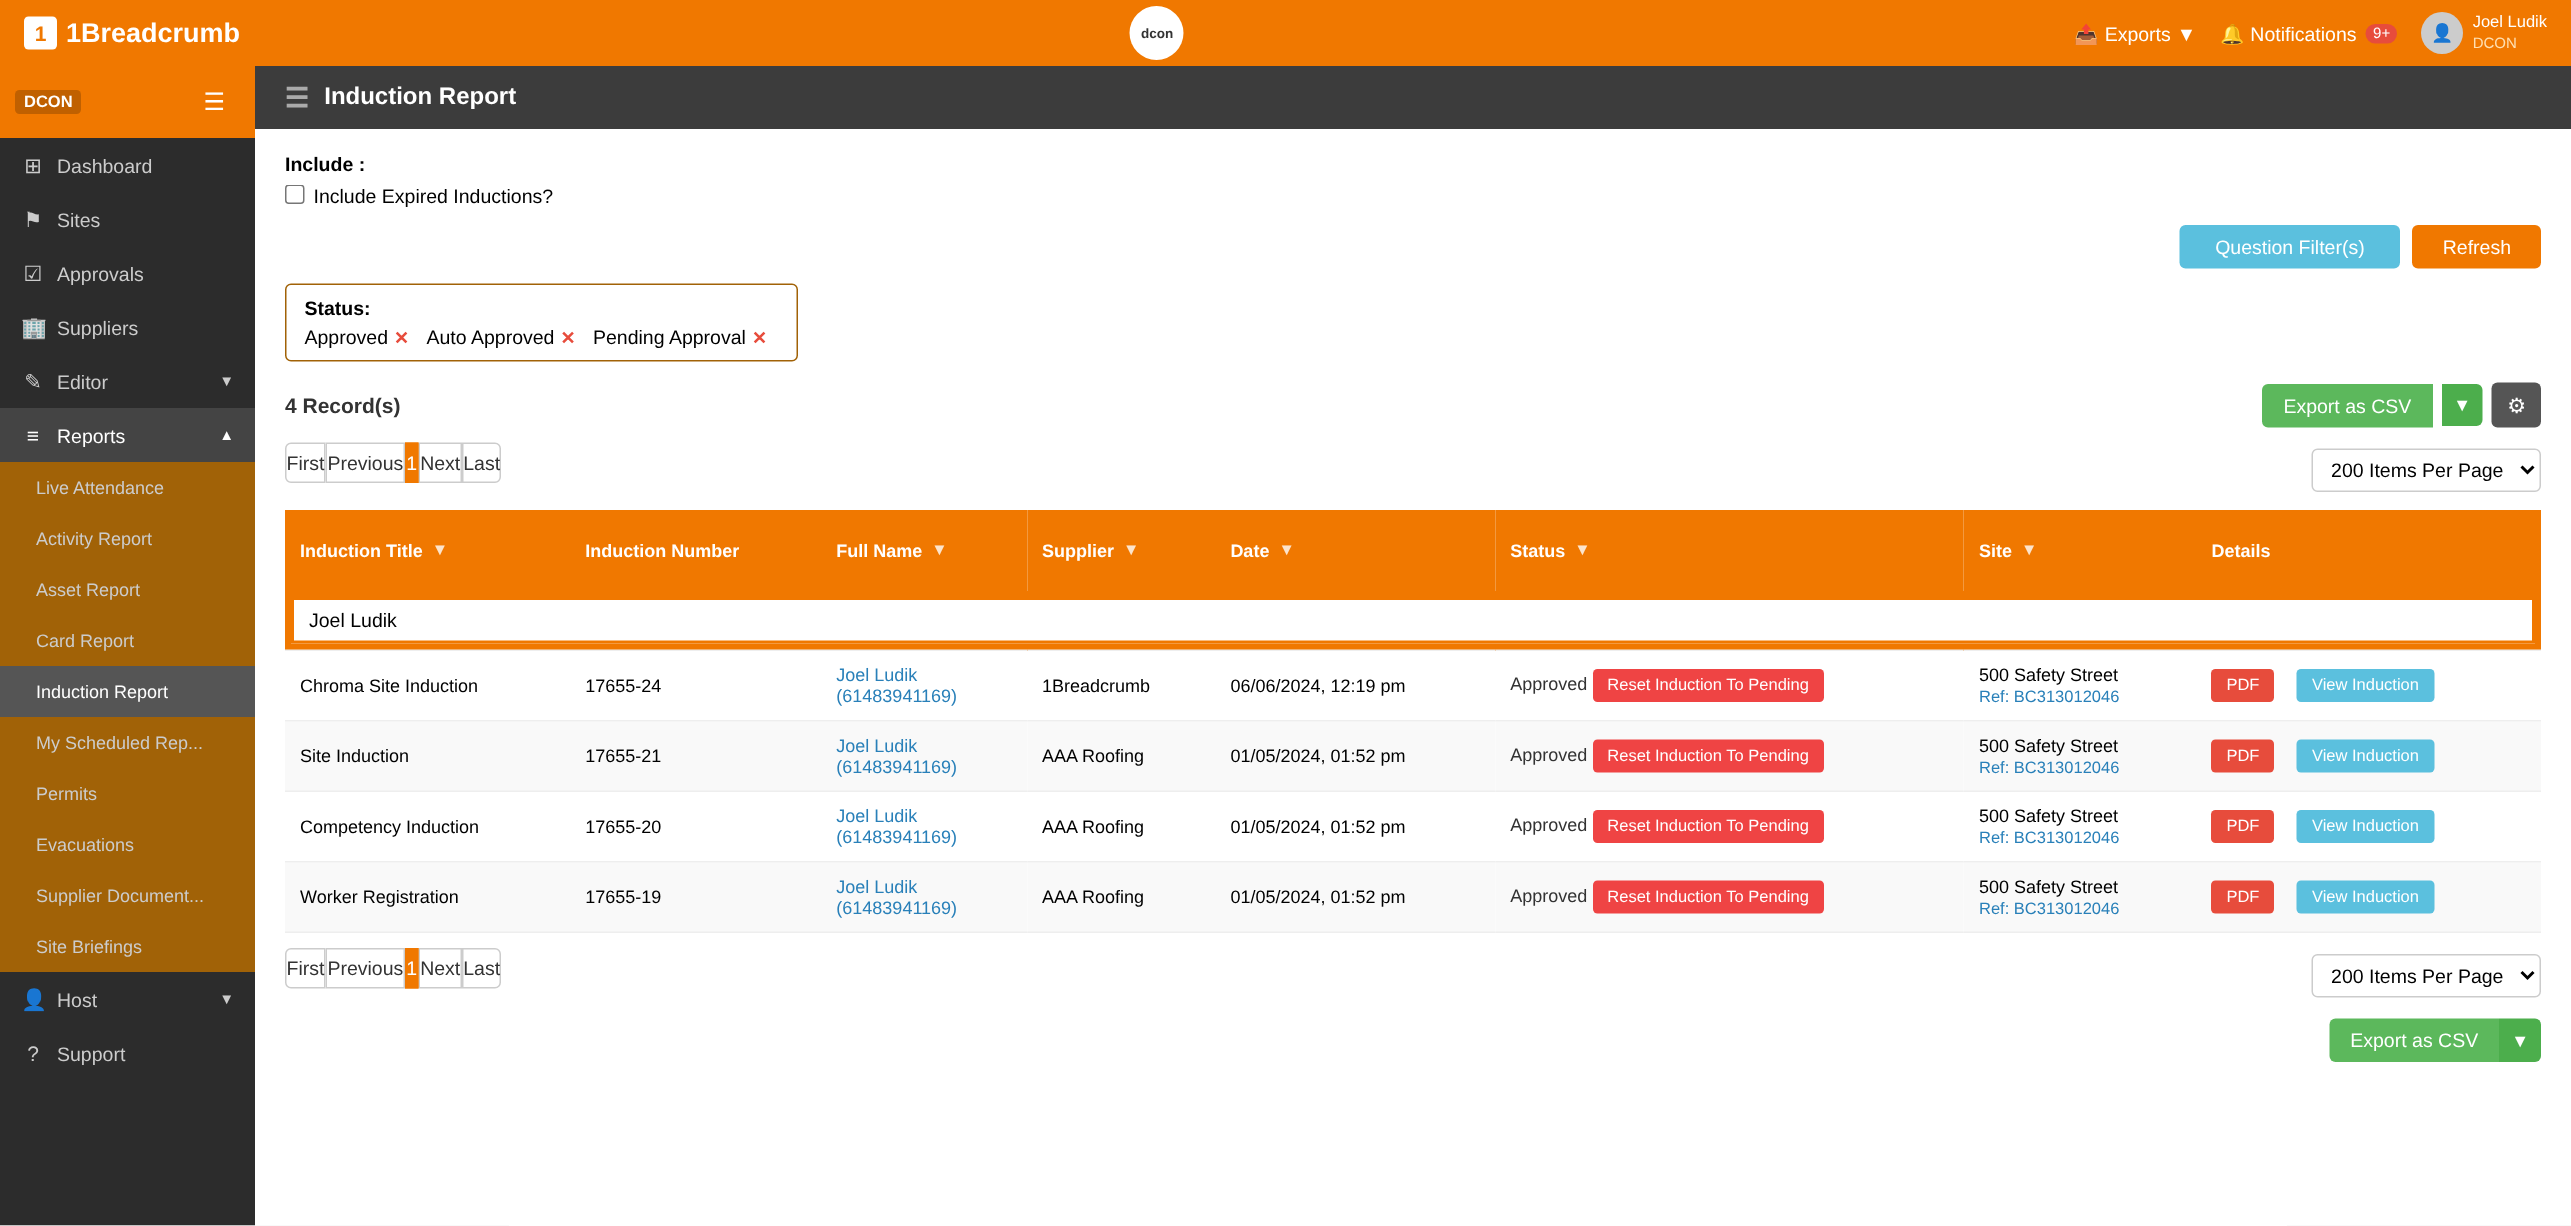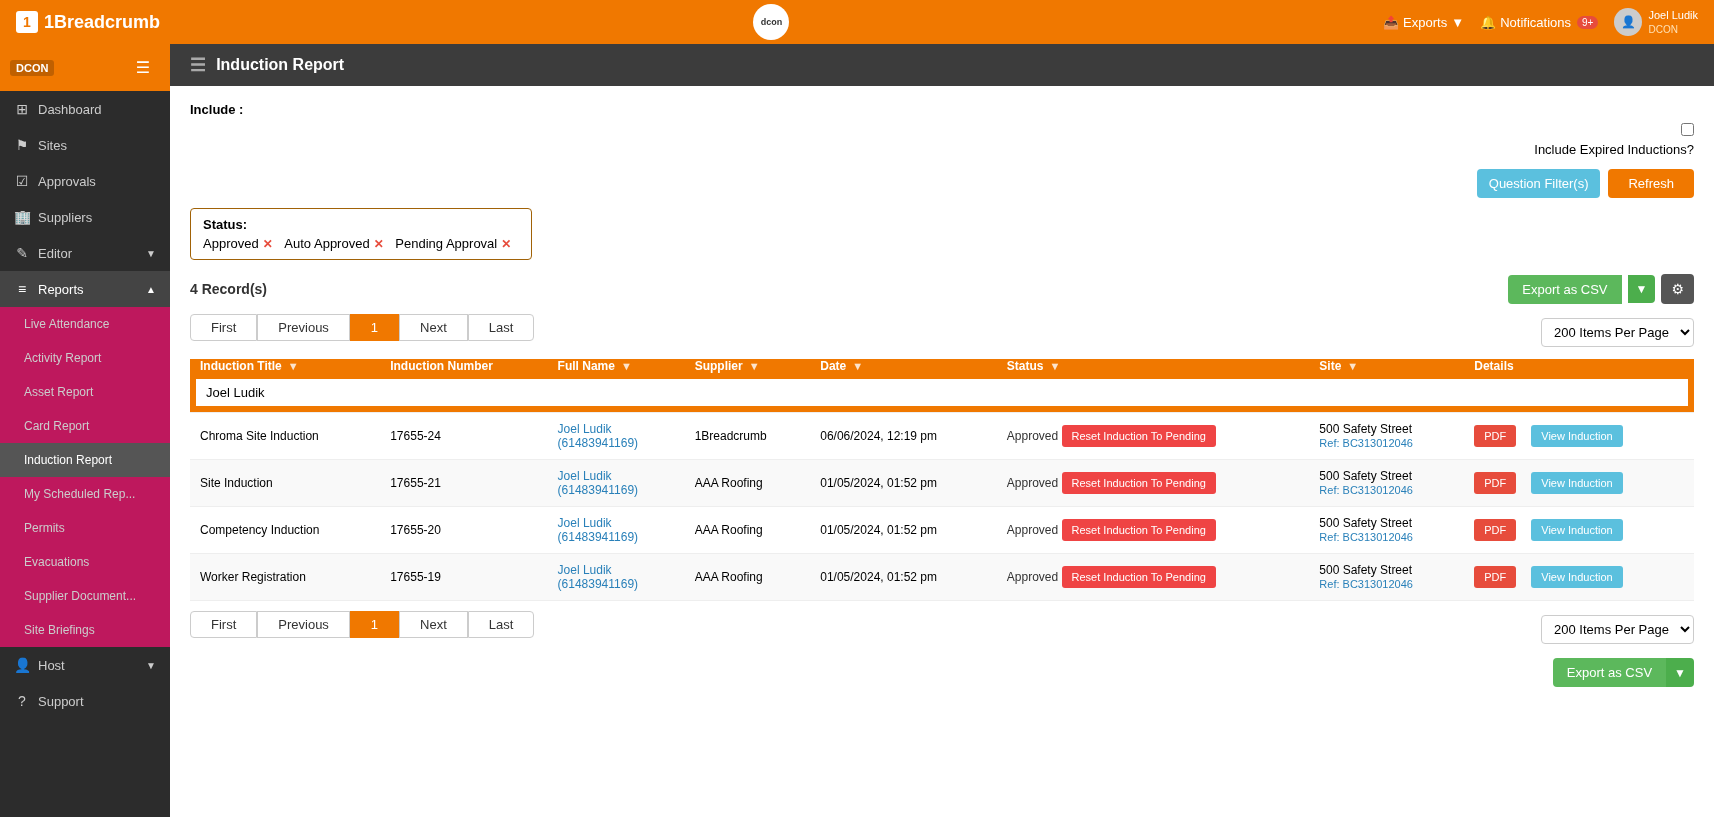--- a/index.html
+++ b/index.html
@@ -135,21 +135,21 @@
       padding: 10px 14px;
       color: #ccc;
       cursor: pointer;
       font-size: 13px;
       text-decoration: none;
       position: relative;
     }
     .sidebar-item.active { background: #444; color: white; }
     .sidebar-item .s-icon { font-size: 14px; width: 16px; text-align: center; }
     .sidebar-item .arrow { margin-left: auto; font-size: 10px; }
-    .sidebar-submenu { background: #be185d; }
+    .sidebar-submenu { background: #a16207; }
     .sidebar-submenu .sidebar-item { padding-left: 24px; font-size: 12px; }
     .sidebar-submenu .sidebar-item.active-sub {
       background: #555;
       color: white;
     }
 
     
     .main-content {
       flex: 1;
       display: flex;
@@ -175,34 +175,34 @@
     .content-body {
       flex: 1;
       overflow-y: auto;
       padding: 16px 20px;
       background: white;
     }
 
     
     .include-section { margin-bottom: 12px; }
     .include-label { font-weight: bold; margin-bottom: 6px; font-size: 13px; }
-    .checkbox-row { display: flex; align-items: flex-end; gap: 6px; font-size: 13px; flex-direction: column; }
+    .checkbox-row { display: flex; align-items: flex-start; gap: 6px; font-size: 13px; }
 
     
     .filter-actions {
       display: flex;
       justify-content: flex-end;
       gap: 8px;
       margin-bottom: 10px;
     }
     .btn-question-filter {
       background: #5bc0de;
       color: white;
       border: none;
-      padding: 7px 12px;
+      padding: 7px 24px;
       border-radius: 4px;
       cursor: pointer;
       font-size: 13px;
     }
     .btn-refresh {
       background: #f07800;
       color: white;
       border: none;
       padding: 7px 20px;
       border-radius: 4px;
@@ -274,21 +274,21 @@
     
     .pagination {
       display: flex;
       align-items: center;
       gap: 0;
       margin-bottom: 10px;
     }
     .page-btn {
       border: 1px solid #ccc;
       background: white;
-      padding: 5px 20px;
+      padding: 5px 0;
       cursor: pointer;
       font-size: 13px;
       color: #333;
     }
     .page-btn:first-child { border-radius: 4px 0 0 4px; }
     .page-btn:last-child { border-radius: 0 4px 4px 0; }
     .page-btn.active {
       background: #f07800;
       color: white;
       border-color: #f07800;
@@ -313,21 +313,21 @@
     .data-table {
       width: 100%;
       border-collapse: collapse;
       font-size: 12px;
     }
     .data-table thead tr {
       background: #f07800;
       color: white;
     }
     .data-table thead th {
-      padding: 0 10px;
+      padding: 20px 10px;
       text-align: left;
       font-weight: bold;
       border: none;
     }
     .data-table thead th .th-inner {
       display: flex;
       align-items: center;
       gap: 6px;
     }
     .filter-icon { font-size: 11px; color: rgba(255,255,255,0.8); cursor: pointer; }

